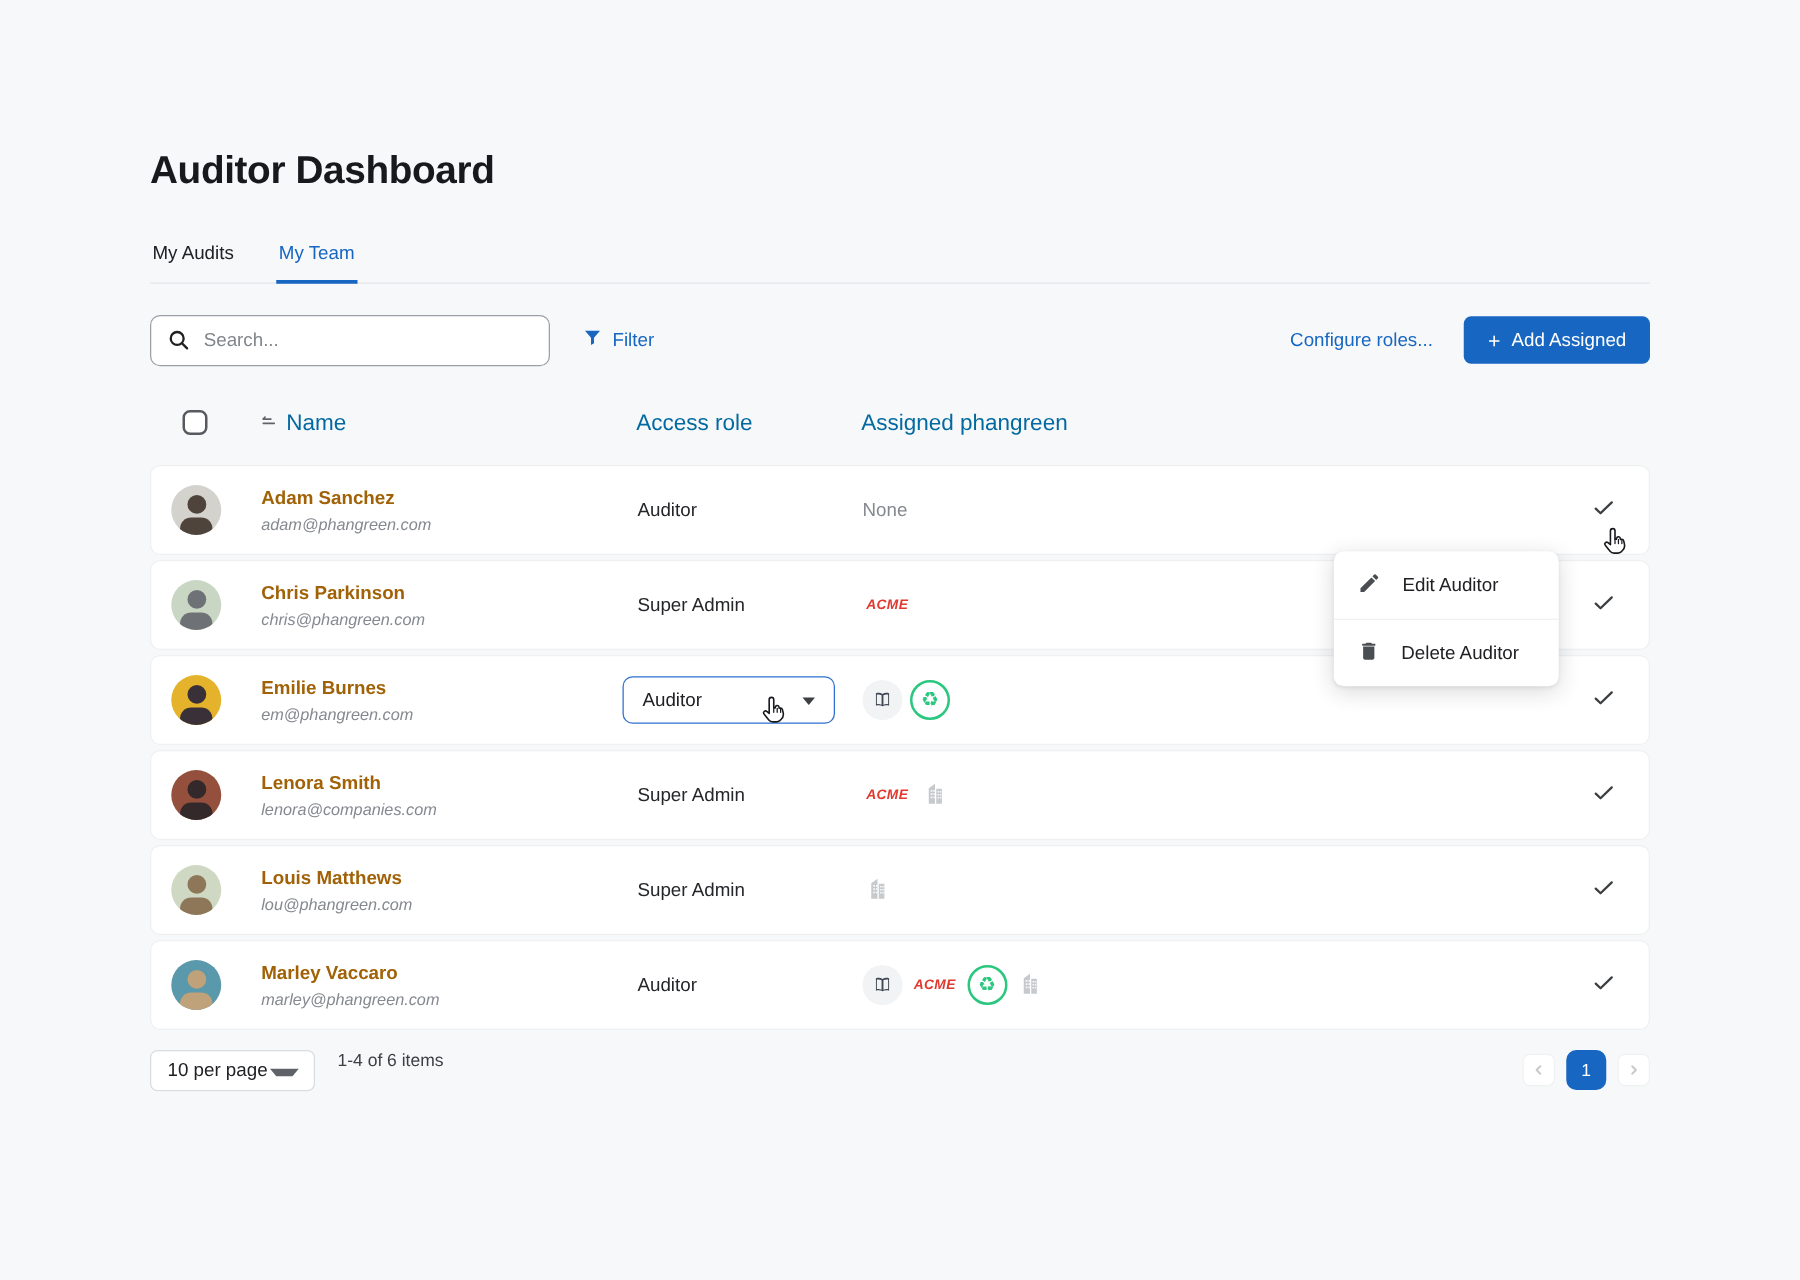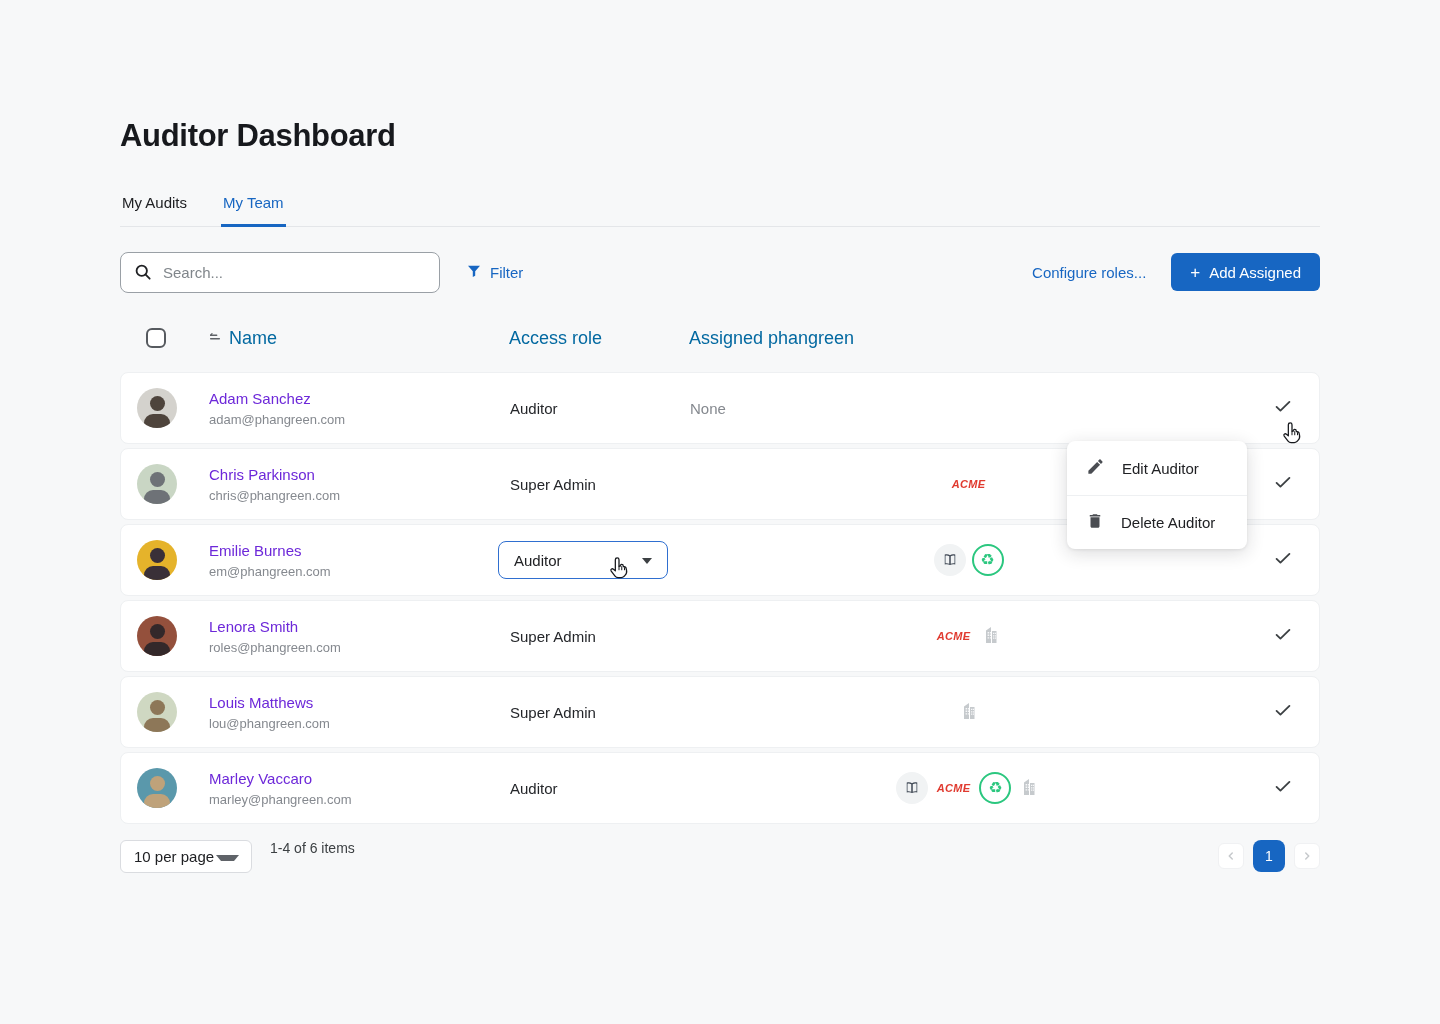--- a/index.html
+++ b/index.html
@@ -54,34 +54,34 @@
   .avatar { width:40px; height:40px; border-radius:50%; position:relative; overflow:hidden; background:var(--bg); }
   .avatar::before { content:''; position:absolute; width:15px; height:15px; border-radius:50%; left:12.5px; top:8px; background:var(--p); }
   .avatar::after { content:''; position:absolute; width:26px; height:15px; border-radius:9px 9px 0 0; left:7px; top:26px; background:var(--p); }
   .a1 { --bg:#d4d2cd; --p:#4e443c; }
   .a2 { --bg:#c9d6c4; --p:#6e7277; }
   .a3 { --bg:#e5b32b; --p:#3a3038; }
   .a4 { --bg:#94503c; --p:#33282a; }
   .a5 { --bg:#cfd8c2; --p:#8d7758; }
   .a6 { --bg:#5a98ab; --p:#bfa27a; }
 
-  .person-name { font-size:15px; font-weight:400; color:#6d28d9; }
-  .person-email { font-size:13px; color:#85898f; margin-top:5px; }
+  .person-name { font-size:15px; font-weight:700; color:#a16207; }
+  .person-email { font-size:13px; color:#85898f; margin-top:5px;font-style:italic; }
   .role-text { font-size:15px; color:#24262a; }
   .none-text { font-size:15px; color:#85898f; }
 
   .role-select {
     position:relative; width:170px; height:38px; margin-left:-12px; background:#fff;
     border:1.5px solid #2f6fd0; border-radius:8px; display:flex; align-items:center; cursor:pointer;
   }
   .role-select .sel-label { font-size:15px; color:#202124; padding-left:15px; }
   .caret-down { position:absolute; right:15px; top:16px; width:0; height:0;
     border-left:5.5px solid transparent; border-right:5.5px solid transparent; border-top:6.5px solid #3c4043; }
 
-  .companies { display:flex; align-items:center; gap:6px;justify-content:center; }
+  .companies { display:flex; align-items:center; gap:6px; }
   .badge-book { width:32px; height:32px; border-radius:50%; background:#f1f3f4; display:flex; align-items:center; justify-content:center; }
   .badge-recycle { width:32px; height:32px; border-radius:50%; background:#fff; border:2.5px solid #2bc77f;
     display:flex; align-items:center; justify-content:center; }
   .recycle-glyph { font-family:"DejaVu Sans",sans-serif; color:#2bc77f; font-size:16px; line-height:1; font-weight:700; }
   .acme { font-size:11px; font-weight:700; font-style:italic; color:#e03a2f; letter-spacing:0.3px; padding:0 3px; }
   .cell-action { display:flex; justify-content:center; }
 
   
   .context-menu {
     position:absolute; left:1067px; top:441px; width:180px; background:#fff; border-radius:8px;
@@ -238,21 +238,21 @@
         </span>
       </div>
     </div>
 
     <div class="grid-row row">
       <div class="cell-avatar">
           <div class="avatar a4"></div>
         </div>
       <div>
         <div class="person-name">Lenora Smith</div>
-        <div class="person-email">roles@phangreen.com</div>
+        <div class="person-email">lenora@companies.com</div>
       </div>
       <div class="role-text">Super Admin</div>
       <div class="companies">
         <span class="acme">ACME</span>
         <span>
           <svg width="24" height="24" viewBox="0 0 24 24" fill="#c6cacd">
             <path d="M7 21V8.5L12 5v16H7zm6 0V9h4.5v12H13z"></path>
             <path d="M8.6 10h1.4v1.4H8.6zM10.8 10h1.4v1.4h-1.4zM8.6 12.6h1.4V14H8.6zM10.8 12.6h1.4V14h-1.4zM8.6 15.2h1.4v1.4H8.6zM10.8 15.2h1.4v1.4h-1.4zM14 10.8h1.2V12H14zM15.8 10.8H17V12h-1.2zM14 13.2h1.2v1.2H14zM15.8 13.2H17v1.2h-1.2zM14 15.6h1.2v1.2H14zM15.8 15.6H17v1.2h-1.2z" fill="#f7f8f9"></path>
           </svg>
         </span>

